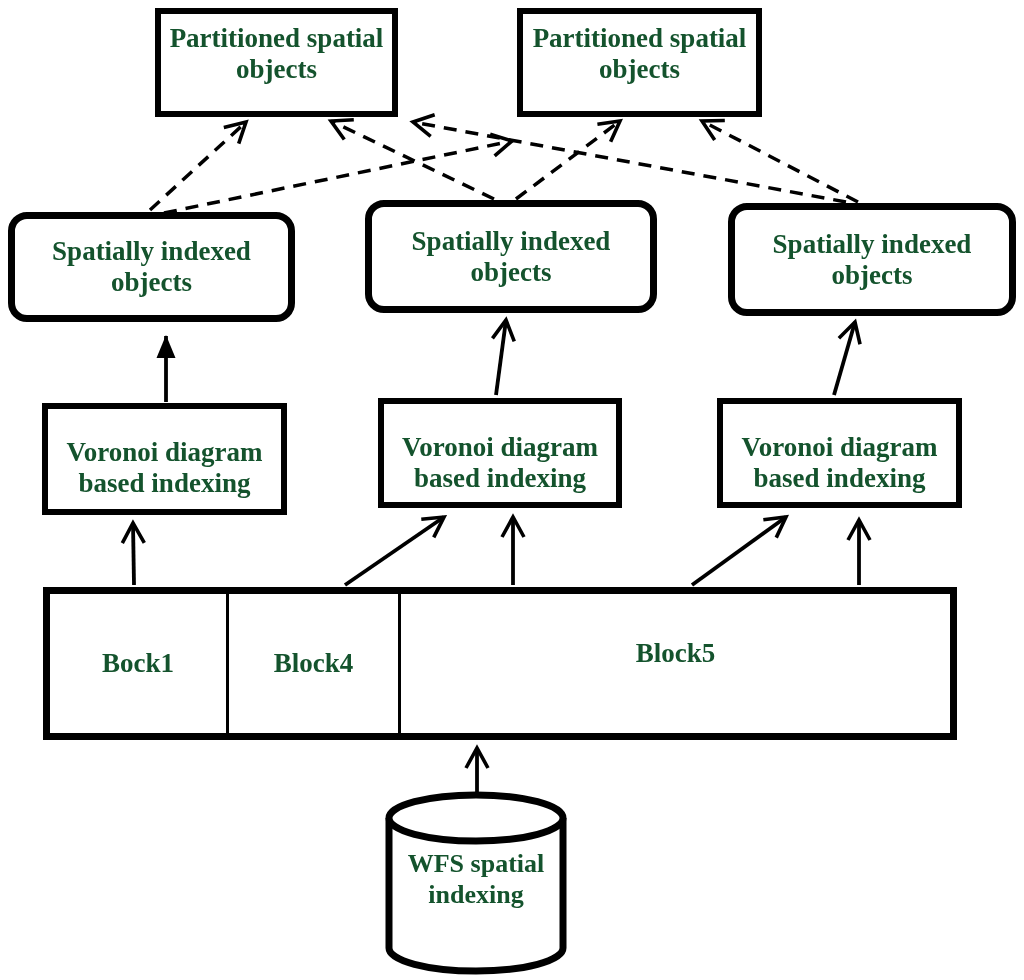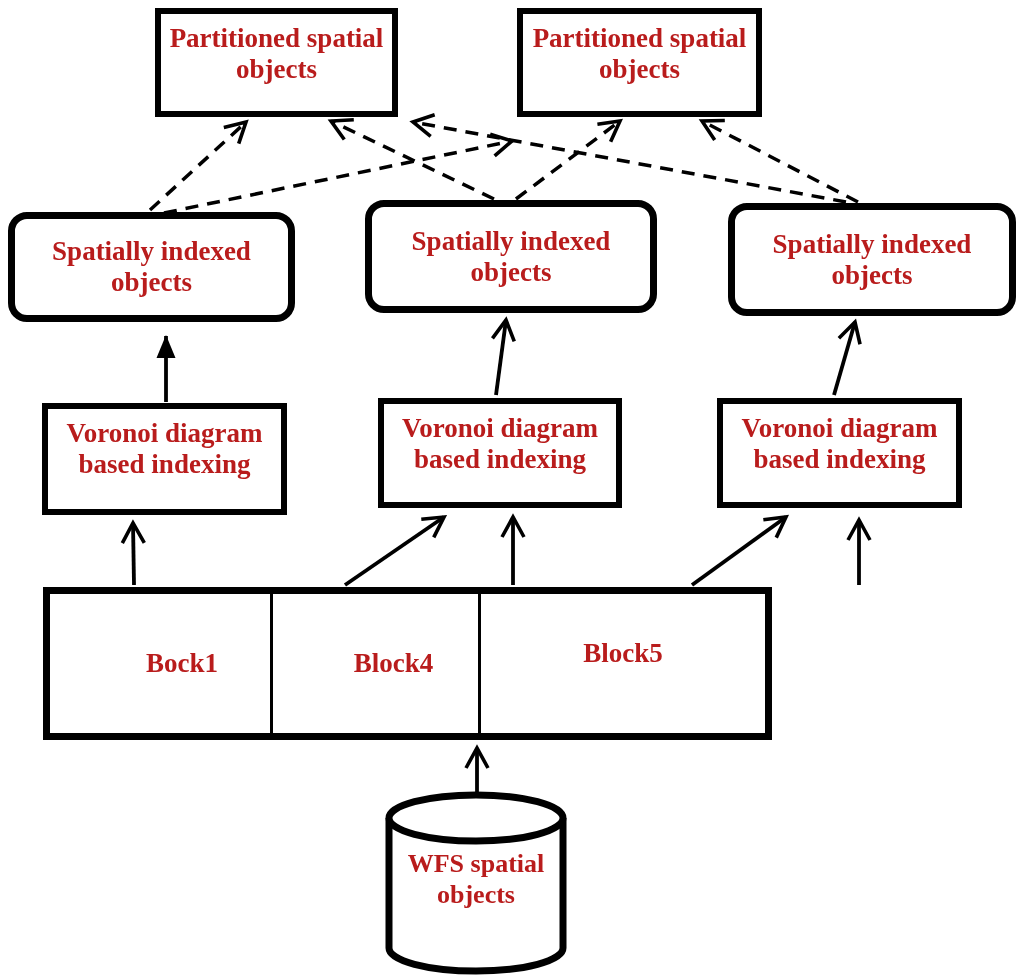--- a/index.html
+++ b/index.html
@@ -1,42 +1,42 @@
 <!DOCTYPE html>
 <html><head>
 <meta charset="utf-8">
 <style>
   html,body{margin:0;padding:0;background:#ffffff;}
   .canvas{
     position:relative;
     width:1024px;height:980px;
     background:#ffffff;
     font-family:"Liberation Serif","DejaVu Serif",serif;
-    color:#b91c1c;
+    color:#14532d;
     overflow:hidden;
   }
   svg.wires{position:absolute;left:0;top:0;width:1024px;height:980px;z-index:1;}
   marker{overflow:visible;}
   .box{
     position:absolute;z-index:2;
     box-sizing:border-box;
     background:#ffffff;
     border:6px solid #000;
     text-align:center;
     font-weight:bold;
     font-size:27px;
     line-height:31px;
   }
   .tbox{padding-top:9px;}
   .rbox{
     border-width:7px;border-radius:19px;
     display:flex;align-items:center;justify-content:center;
     padding:0 10px;
   }
-  .vbox{padding-top:9px;border-width:6px;}
+  .vbox{padding-top:28px;border-width:6px;}
   .blocksrow{
     position:absolute;z-index:2;box-sizing:border-box;
     background:#fff;border:7px solid #000;
     display:flex;
   }
   .bcell{
     box-sizing:border-box;
     display:flex;align-items:center;justify-content:center;
     font-weight:bold;font-size:27px;
     border-right:3px solid #000;
@@ -111,27 +111,27 @@
   <div class="box vbox" style="left:42px;top:403px;width:245px;height:112px;">
     <span>Voronoi diagram based indexing</span>
   </div>
   <div class="box vbox" style="left:378px;top:398px;width:244px;height:110px;">
     <span>Voronoi diagram based indexing</span>
   </div>
   <div class="box vbox" style="left:717px;top:398px;width:245px;height:110px;">
     <span>Voronoi diagram based indexing</span>
   </div>
 
-  <div class="blocksrow" style="left:43px;top:587px;width:729px;height:153px;padding-left:44px;">
+  <div class="blocksrow" style="left:43px;top:587px;width:914px;height:153px;">
     <div class="bcell" style="width:179px;">
       <span>Bock1</span>
     </div>
-    <div class="bcell" style="width:172px;margin-left:36px;">
+    <div class="bcell" style="width:172px;">
       <span>Block4</span>
     </div>
     <div class="bcell" style="flex:1;">
       <span class="lift">Block5</span>
     </div>
   </div>
 
-  <div class="cyl-label">WFS spatial objects</div>
+  <div class="cyl-label">WFS spatial indexing</div>
 
 </div>
 
 </body></html>

